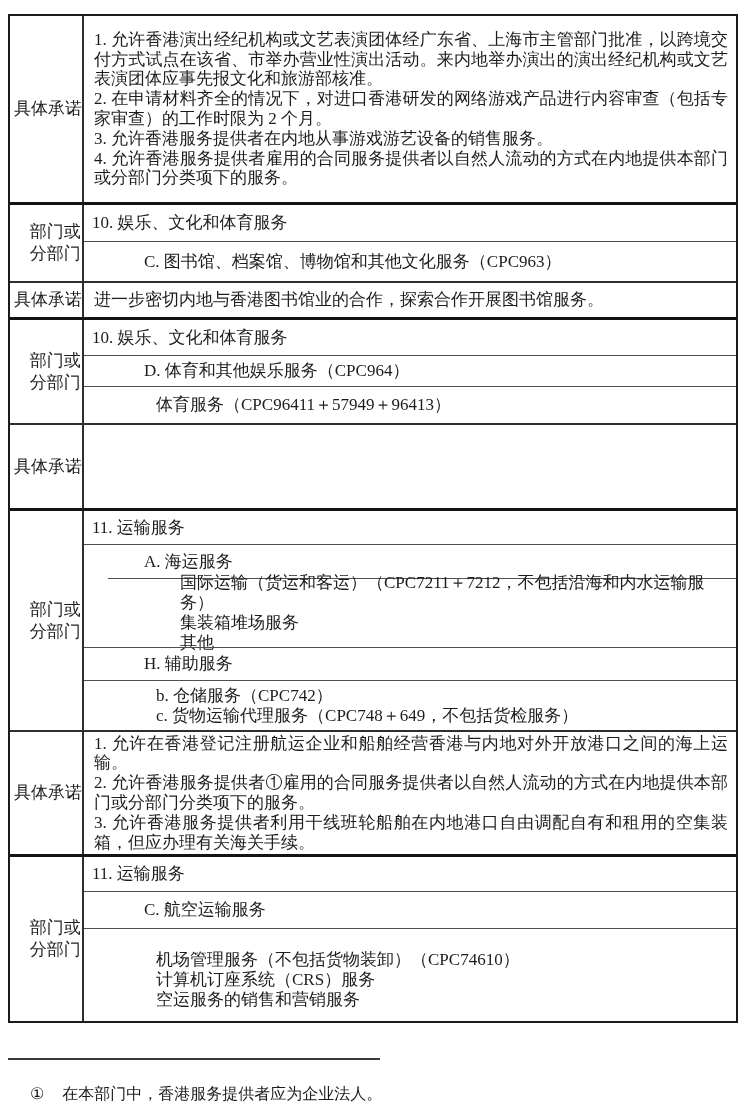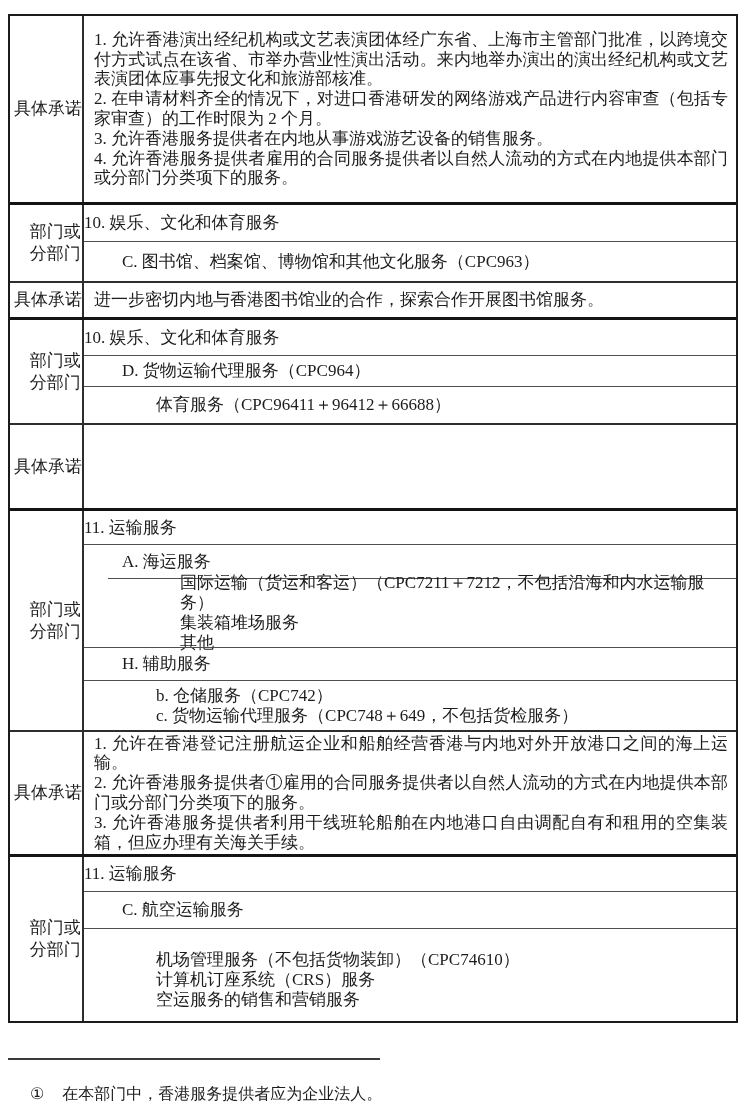--- a/index.html
+++ b/index.html
@@ -21,22 +21,22 @@
     display:flex; align-items:center; justify-content:flex-end;
     font-size:17px; line-height:22px; text-align:center;
   }
   .wrap3 { width:3.15em; display:inline-block; }
   .content { flex:1; min-width:0; display:flex; flex-direction:column; }
   .sub-row {
     display:flex; flex-direction:column; justify-content:center;
     font-size:17px; line-height:20px; padding-right:8px;
   }
   .sub-row + .sub-row { border-top:1px solid #4f4f4f; }
-  .ind-1 { }
-  .ind-2 { padding-left:38px; }
+  .ind-1 { padding-left:8px; }
+  .ind-2 { padding-left:60px; }
   .ind-3 { padding-left:72px; }
   .top-align { justify-content:center; padding-top:10px; }
   .commit-cell {
     flex:1; min-width:0; display:flex; flex-direction:column;
     justify-content:center; padding:4px 8px 4px 10px;
     font-size:17px; line-height:19.8px;
   }
   .para { text-align:justify; }
   .footnote-sep {
     position:absolute; left:8px; top:1058px; width:372px; height:2px;
@@ -91,24 +91,24 @@
 
     <div class="t-row sep-section">
       <div class="lbl">
         <span class="wrap3">部门或分部门</span>
       </div>
       <div class="content">
         <div class="sub-row ind-1" style="height:35px;">
           <div>10. 娱乐、文化和体育服务</div>
         </div>
         <div class="sub-row ind-2" style="height:31px;">
-          <div>D. 货物运输代理服务（CPC964）</div>
+          <div>D. 体育和其他娱乐服务（CPC964）</div>
         </div>
         <div class="sub-row ind-3" style="height:37px;">
-          <div>体育服务（CPC96411＋96412＋66688）</div>
+          <div>体育服务（CPC96411＋57949＋96413）</div>
         </div>
       </div>
     </div>
 
     <div class="t-row sep-row" style="height:85px;">
       <div class="lbl">
         <span>具体承诺</span>
       </div>
     </div>
 

